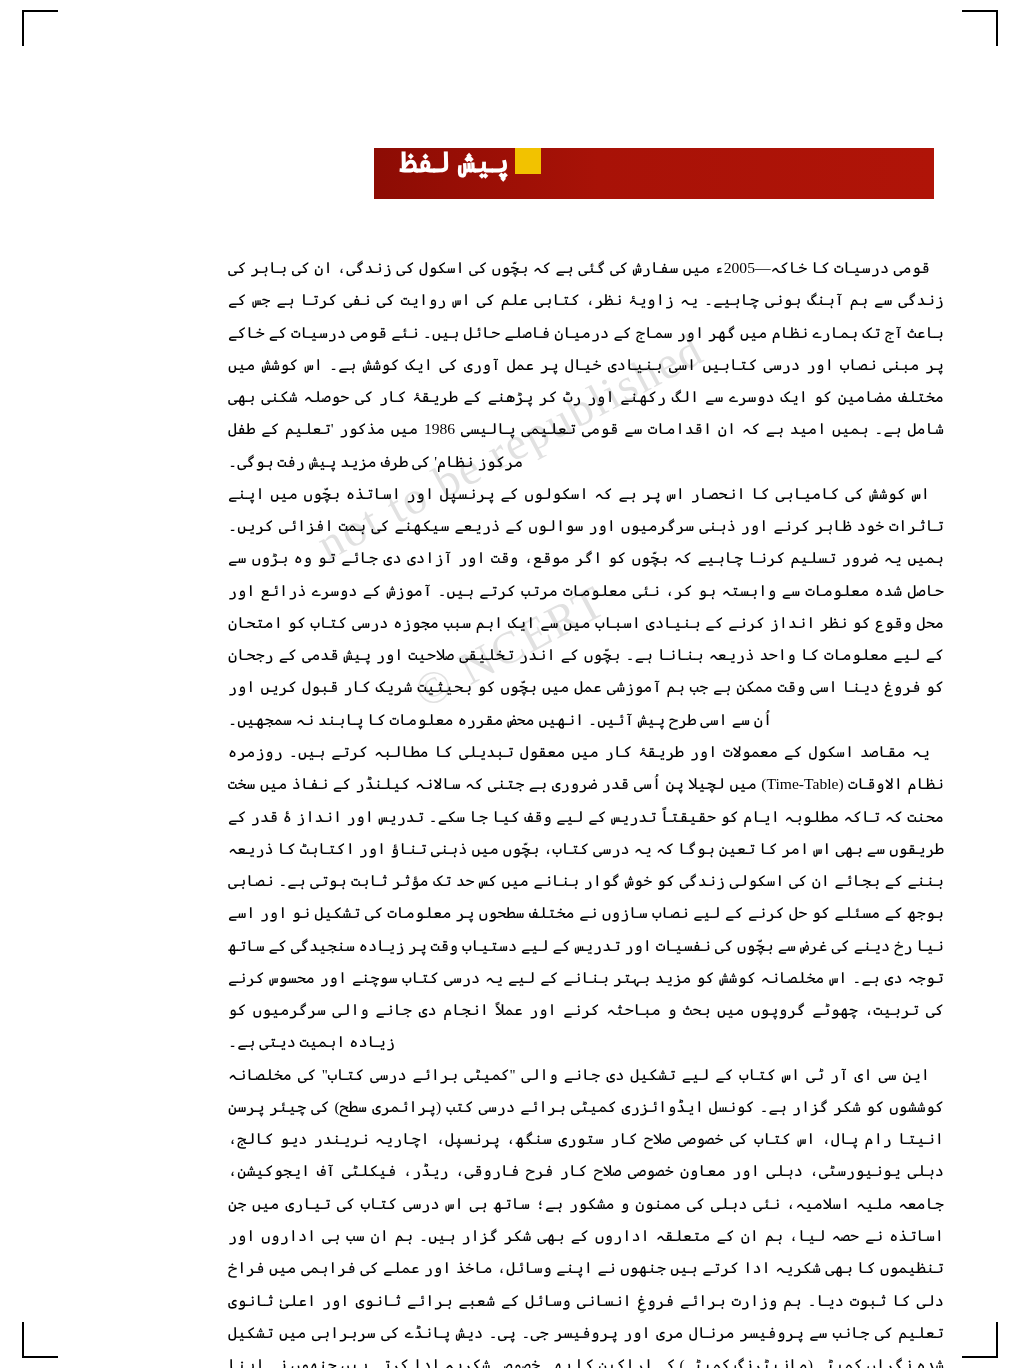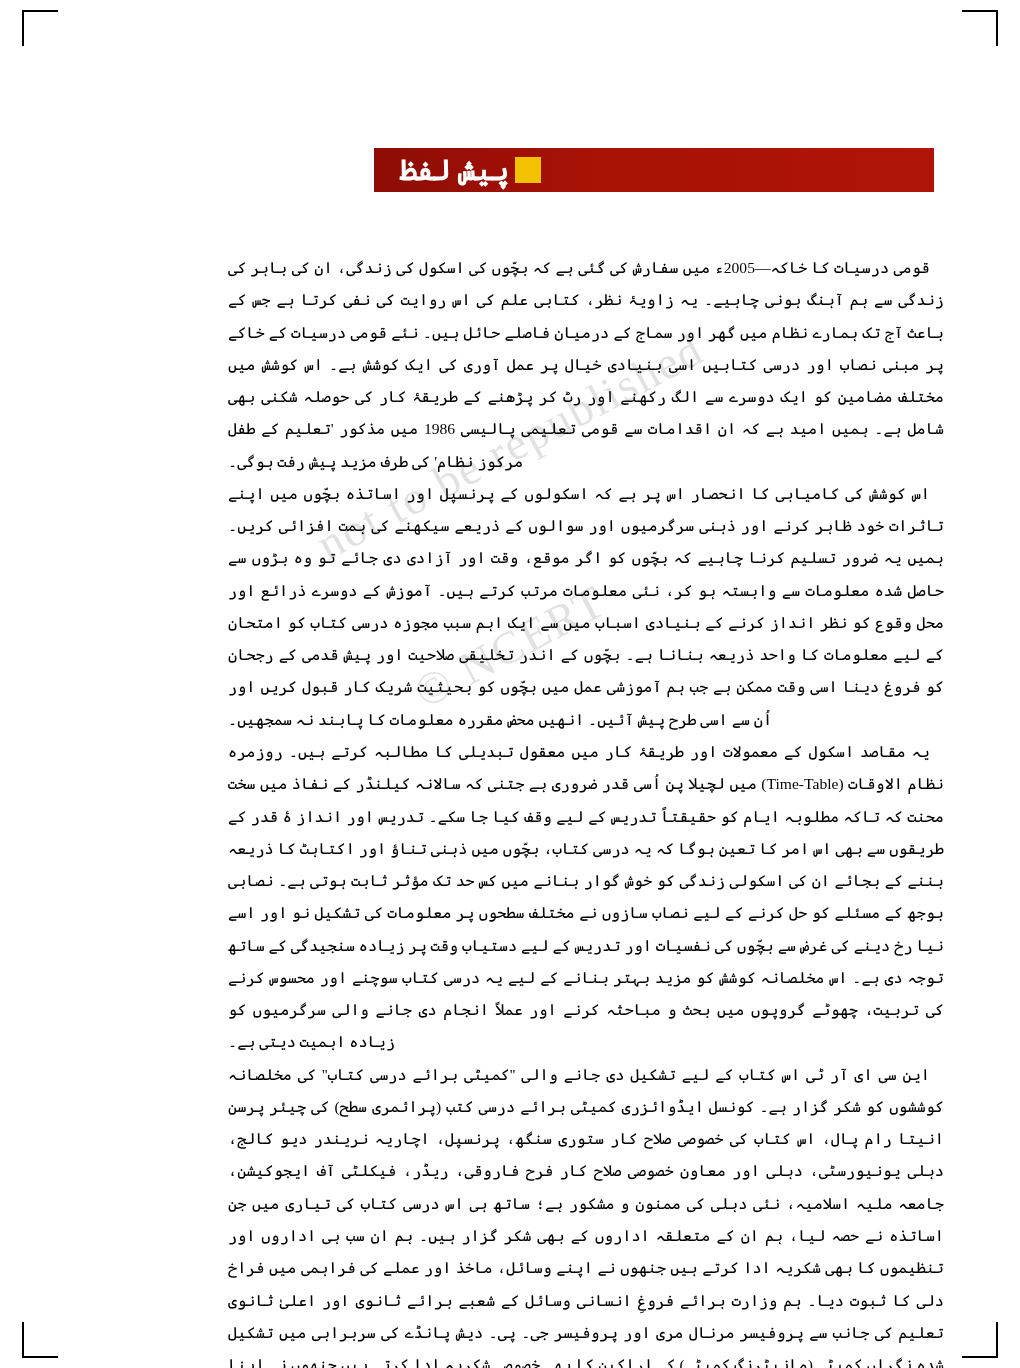--- a/index.html
+++ b/index.html
@@ -26,26 +26,26 @@
   .crop.tr { right: 22px; top: 10px;  width: 34px; height: 34px; border-right-width: 2px; border-top-width: 2px; }
   .crop.bl { left: 22px;  bottom: 10px; width: 34px; height: 34px; border-left-width: 2px; border-bottom-width: 2px; }
   .crop.br { right: 22px; bottom: 10px; width: 34px; height: 34px; border-right-width: 2px; border-bottom-width: 2px; }
 
   
   .banner {
     position: absolute;
     top: 148px;
     left: 374px;
     width: 560px;
-    height: 44px;
+    height: 51px;
     background: #9d1006;
     background: linear-gradient(90deg, #8d0c04 0%, #a81207 40%, #b01408 100%);
     display: flex;
     flex-direction: row-reverse;
-    align-items: center;
+    align-items: flex-start;
     box-sizing: border-box;
     padding: 0 16px;
   }
   .banner-title {
     color: #ffffff;
     font-size: 29px;
     line-height: 1;
     font-weight: 700;
     letter-spacing: 0.5px;
     padding-left: 10px;

